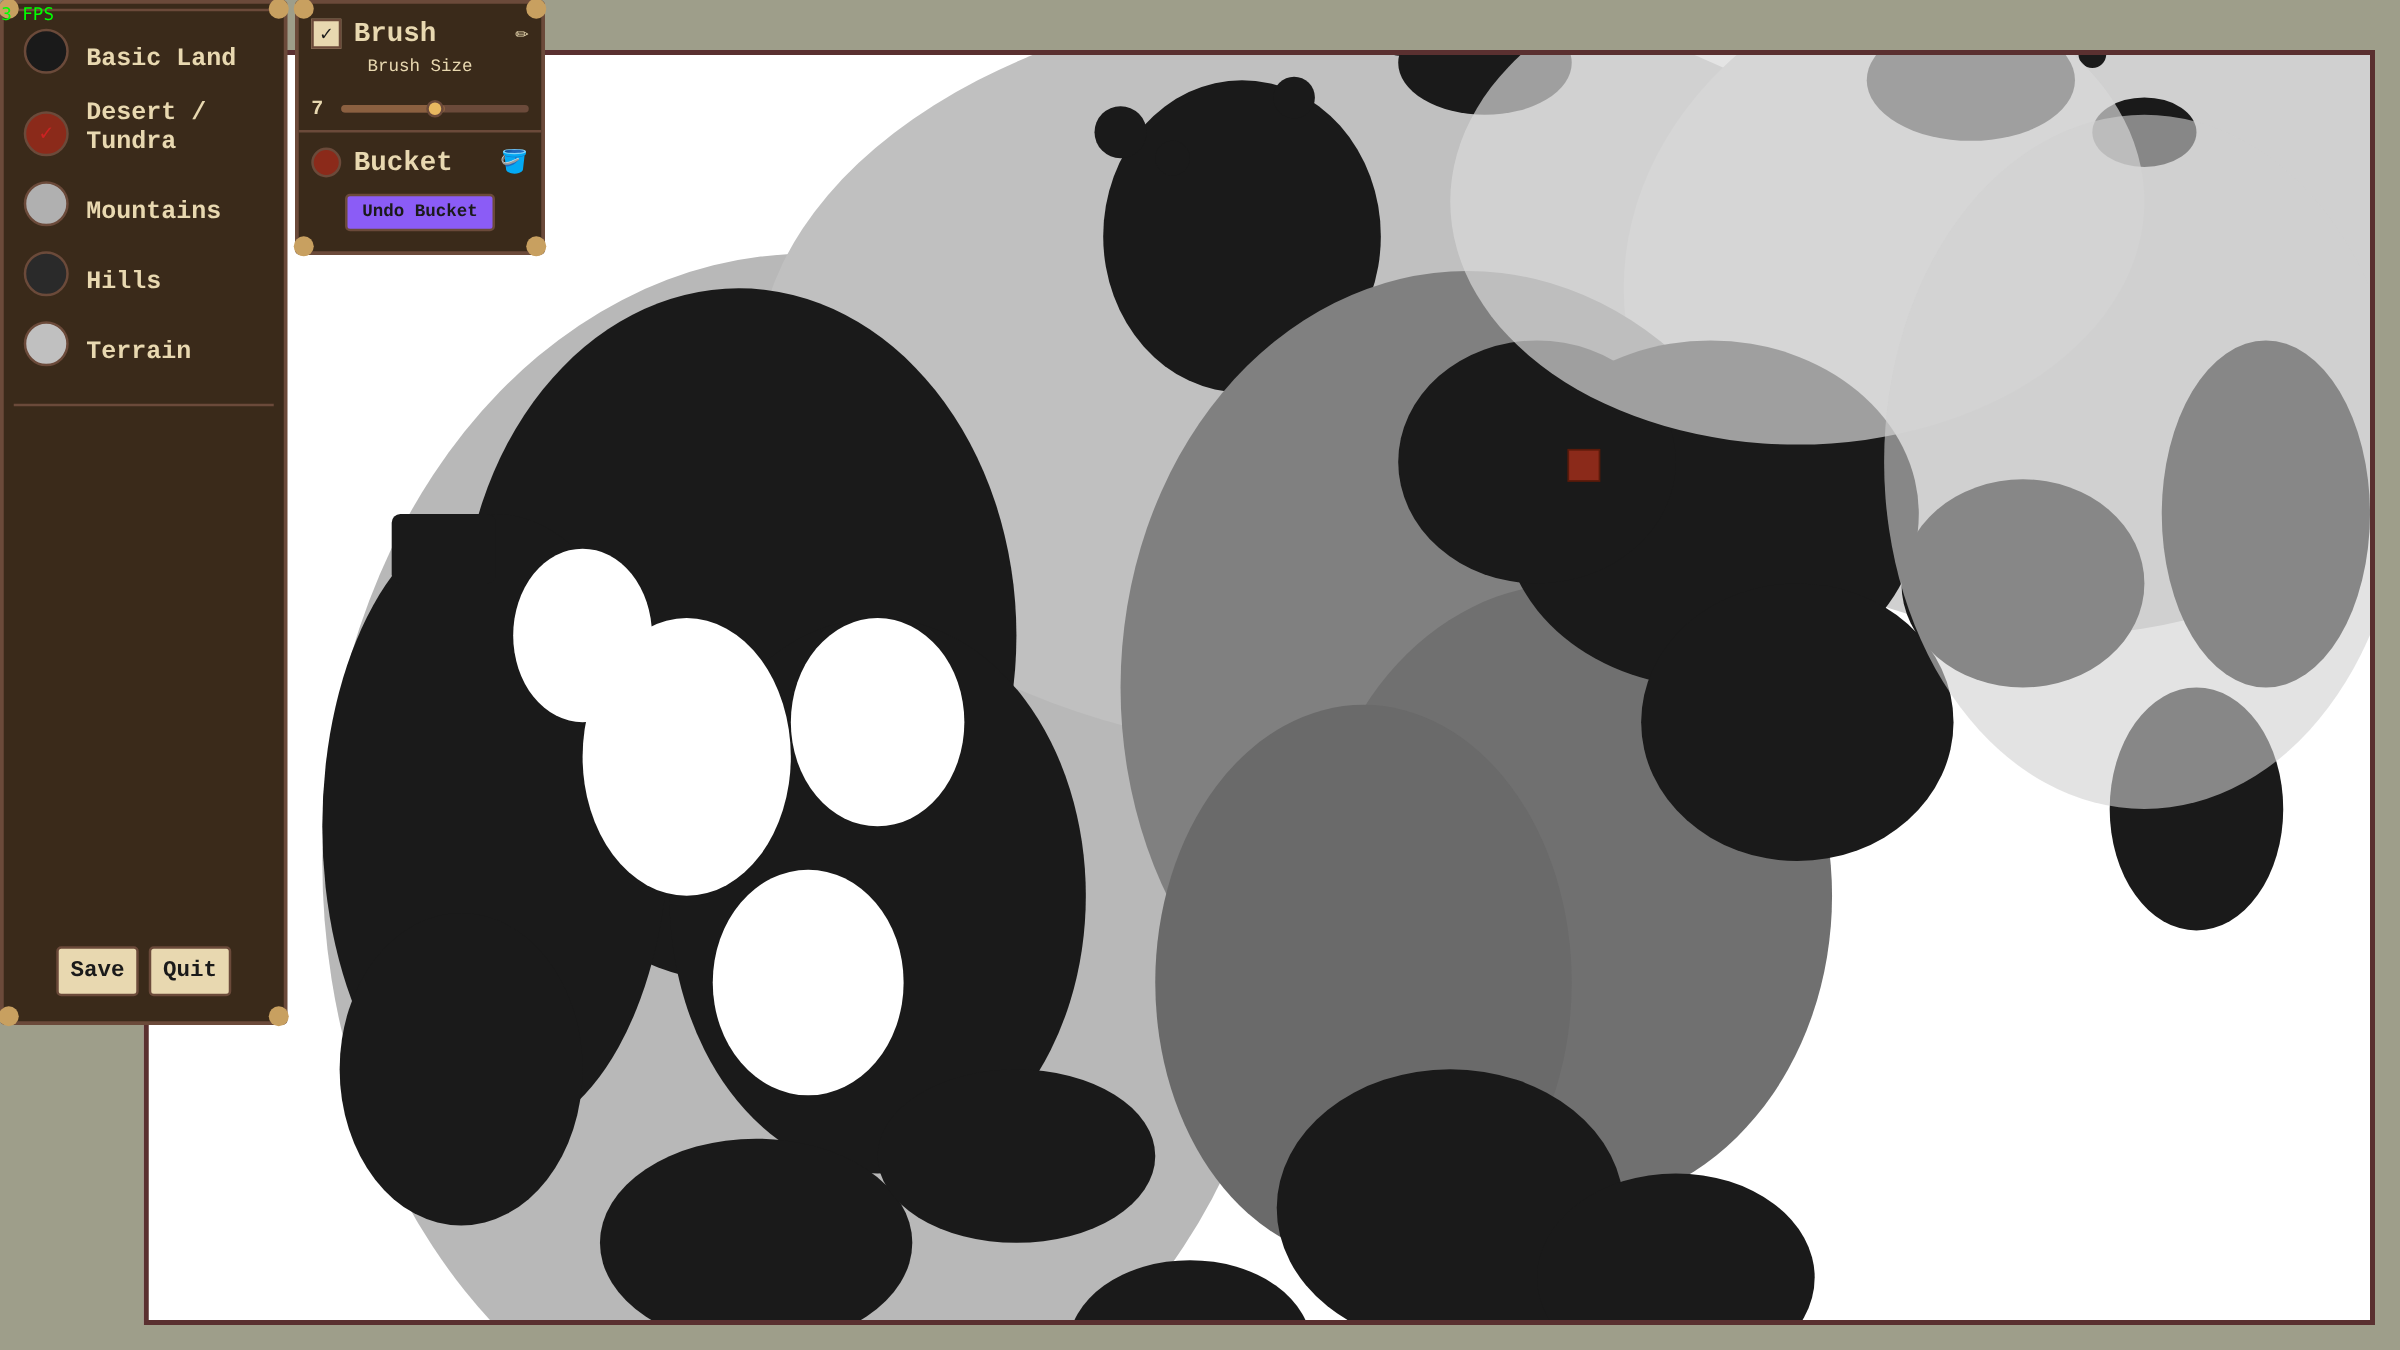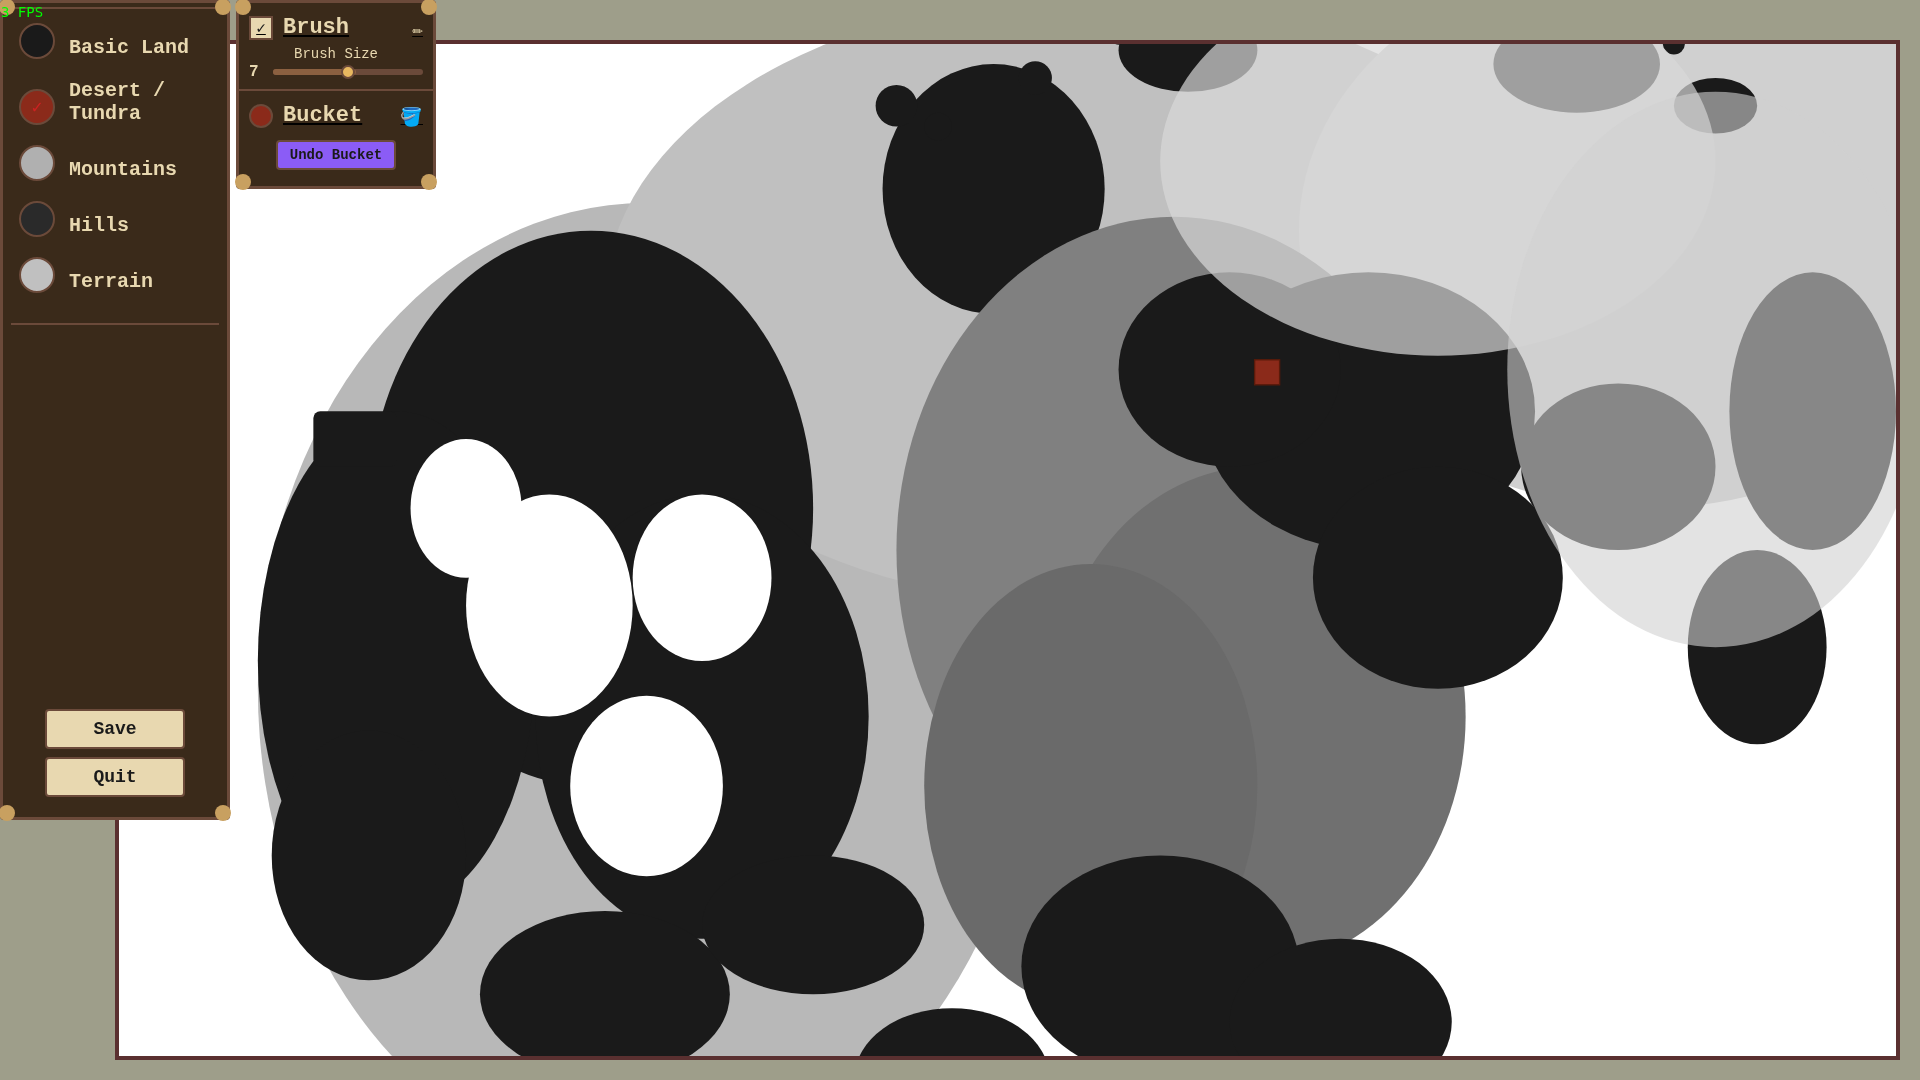--- a/index.html
+++ b/index.html
@@ -80,21 +80,21 @@
       font-weight: bold;
     }
 
     
     .action-buttons {
       position: absolute;
       bottom: 20px;
       left: 50%;
       transform: translateX(-50%);
       display: flex;
-      flex-direction: column;
+      flex-direction: row;
       gap: 8px;
       width: 140px;
       justify-content: space-between;
     }
 
     .action-btn {
       background: #e8d8b0;
       border: 2px solid #6b4a3a;
       border-radius: 4px;
       color: #1a1a1a;
@@ -124,24 +124,23 @@
       padding: 8px 10px;
       border-bottom: 2px solid #6b4a3a;
     }
 
     .tool-section:last-child {
       border-bottom: none;
     }
 
     .tool-header {
       display: flex;
-      align-items: flex-end;
+      align-items: flex-start;
       gap: 10px;
       padding: 4px 0 6px 0;
-      text-decoration: underline;
     }
 
     .tool-checkbox {
       width: 24px;
       height: 24px;
       background: #e8d8b0;
       border: 2px solid #6b4a3a;
       display: flex;
       align-items: center;
       justify-content: center;
@@ -173,21 +172,21 @@
 
     .tool-icon {
       color: #e8d8b0;
       font-size: 18px;
     }
 
     .brush-size-label {
       color: #e8d8b0;
       font-size: 14px;
       text-align: center;
-      margin-bottom: 1px;
+      margin-bottom: 16px;
     }
 
     .brush-size-row {
       display: flex;
       align-items: center;
       gap: 8px;
     }
 
     .brush-size-val {
       color: #e8d8b0;

